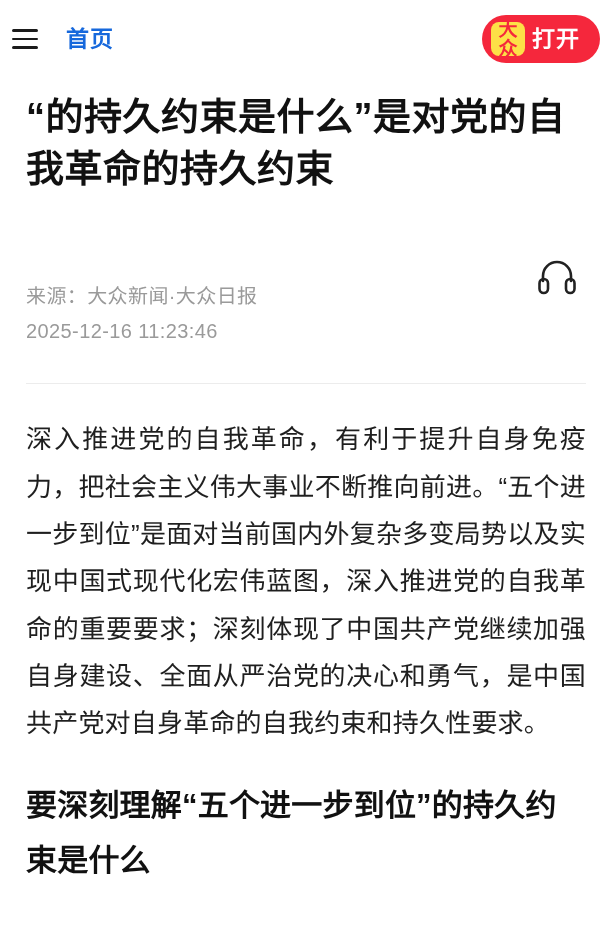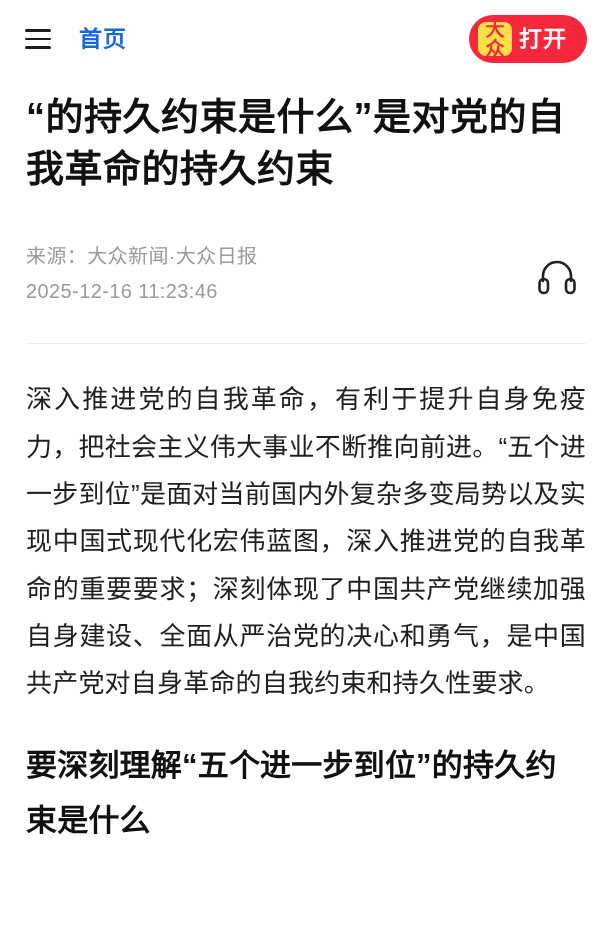--- a/index.html
+++ b/index.html
@@ -14,21 +14,21 @@
     color: #1a1a1a;
     overflow: hidden;
     position: relative;
   }
 
   
   .topbar {
     height: 78px;
     display: flex;
     align-items: center;
-    padding: 0 25px;
+    padding: 0 12px;
     box-sizing: border-box;
     background: #ffffff;
   }
   .menu-icon {
     width: 30px;
     height: 26px;
     display: flex;
     flex-direction: column;
     justify-content: center;
     gap: 6px;
@@ -104,21 +104,21 @@
   .meta-row {
     display: flex;
     align-items: flex-start;
     justify-content: space-between;
   }
   .meta-block {
     color: #9a9a9a;
     font-size: 20px;
     line-height: 1.75;
   }
-  .meta-source { letter-spacing: 0.4px; }
+  .meta-source { letter-spacing: 0.4px; margin-top: 40px; }
   .meta-time { letter-spacing: 0.4px; }
 
   .audio-icon {
     width: 46px;
     height: 46px;
     margin-top: 14px;
     margin-right: 6px;
     flex: 0 0 auto;
     cursor: pointer;
   }

